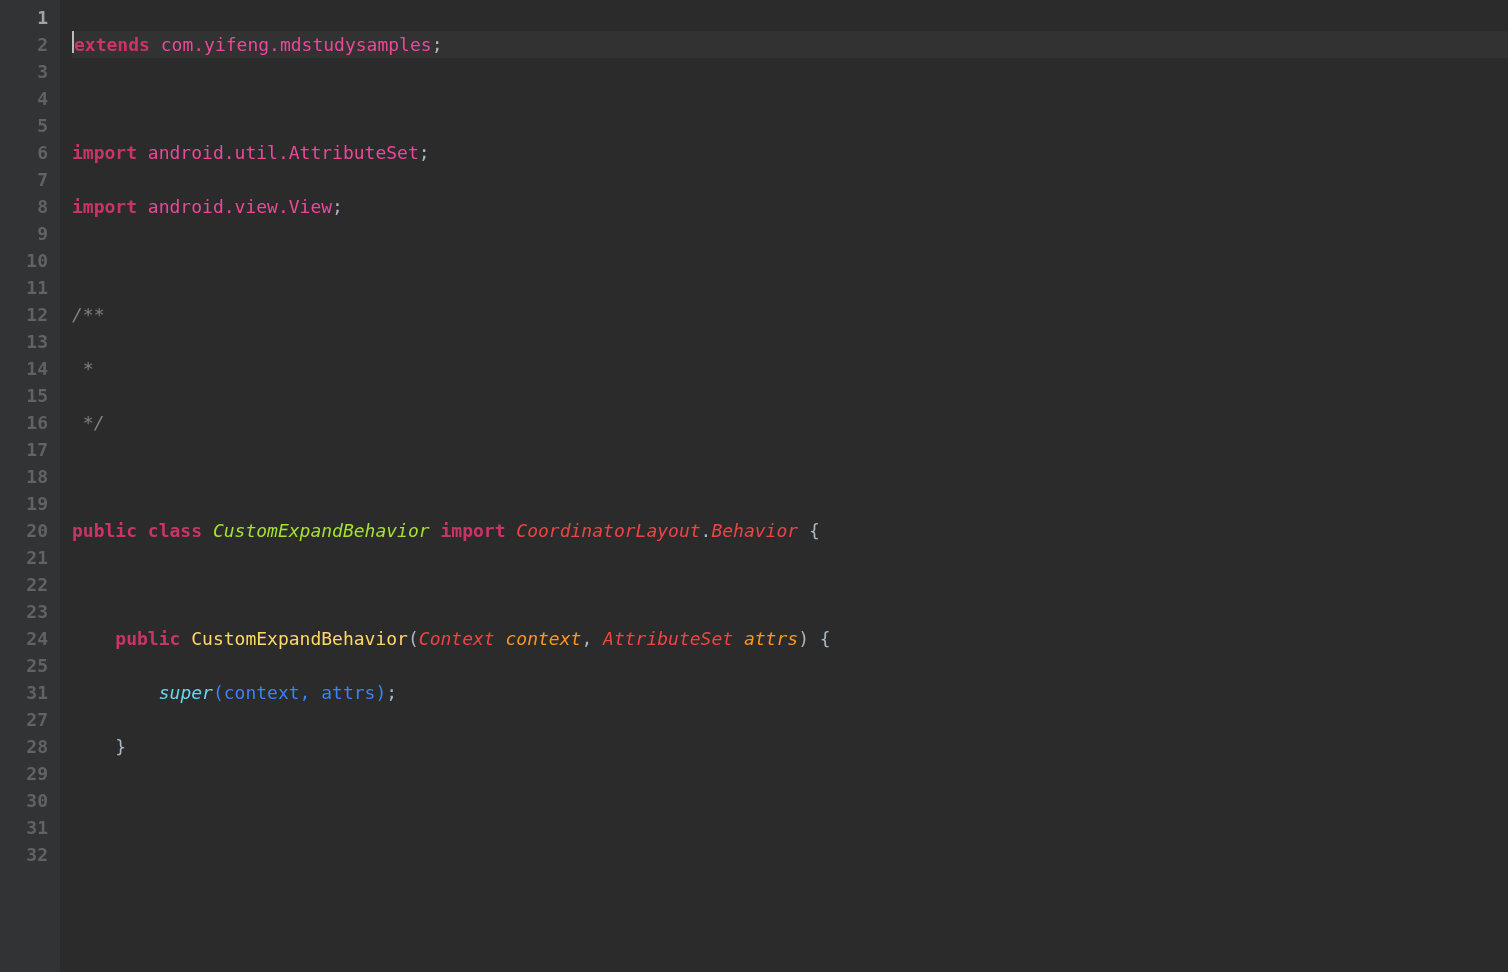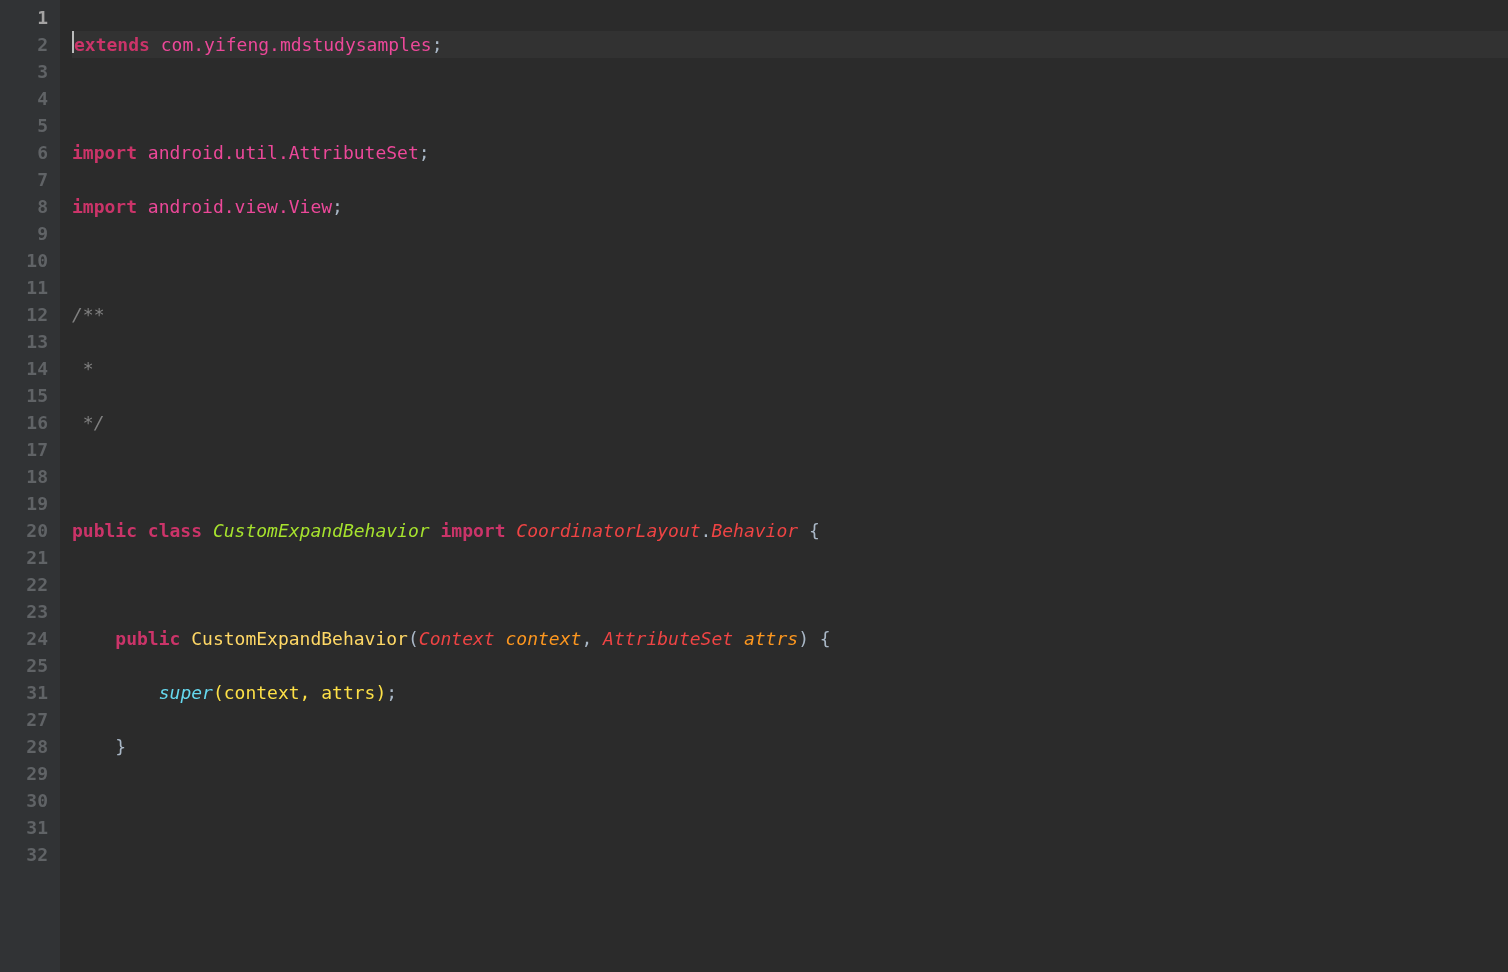--- a/index.html
+++ b/index.html
@@ -53,21 +53,21 @@
     vertical-align: text-bottom;
     margin-bottom: 2px;
   }
   .kw { color: #cb3469; font-weight: bold; }
   .pkg-path { color: #ec4899; }
   .comment { color: #808080; font-style: italic; }
   .classname { color: #a6e22e; font-style: italic; }
   .typeref { color: #ef4444; font-style: italic; }
   .methoddef { color: #ffd866; }
   .paramname { color: #fd971f; font-style: italic; }
-  .ident { color: #fde047; }
+  .ident { color: #3b82f6; }
   .punct { color: #a9b7c6; }
   .super { color: #66d9ef; font-style: italic; text-align: right; }
 </style>
 </head>
 <body>
 
 <div class="editor">
   <div class="gutter">
     <span class="ln current">1</span>
     <span class="ln">2</span>

